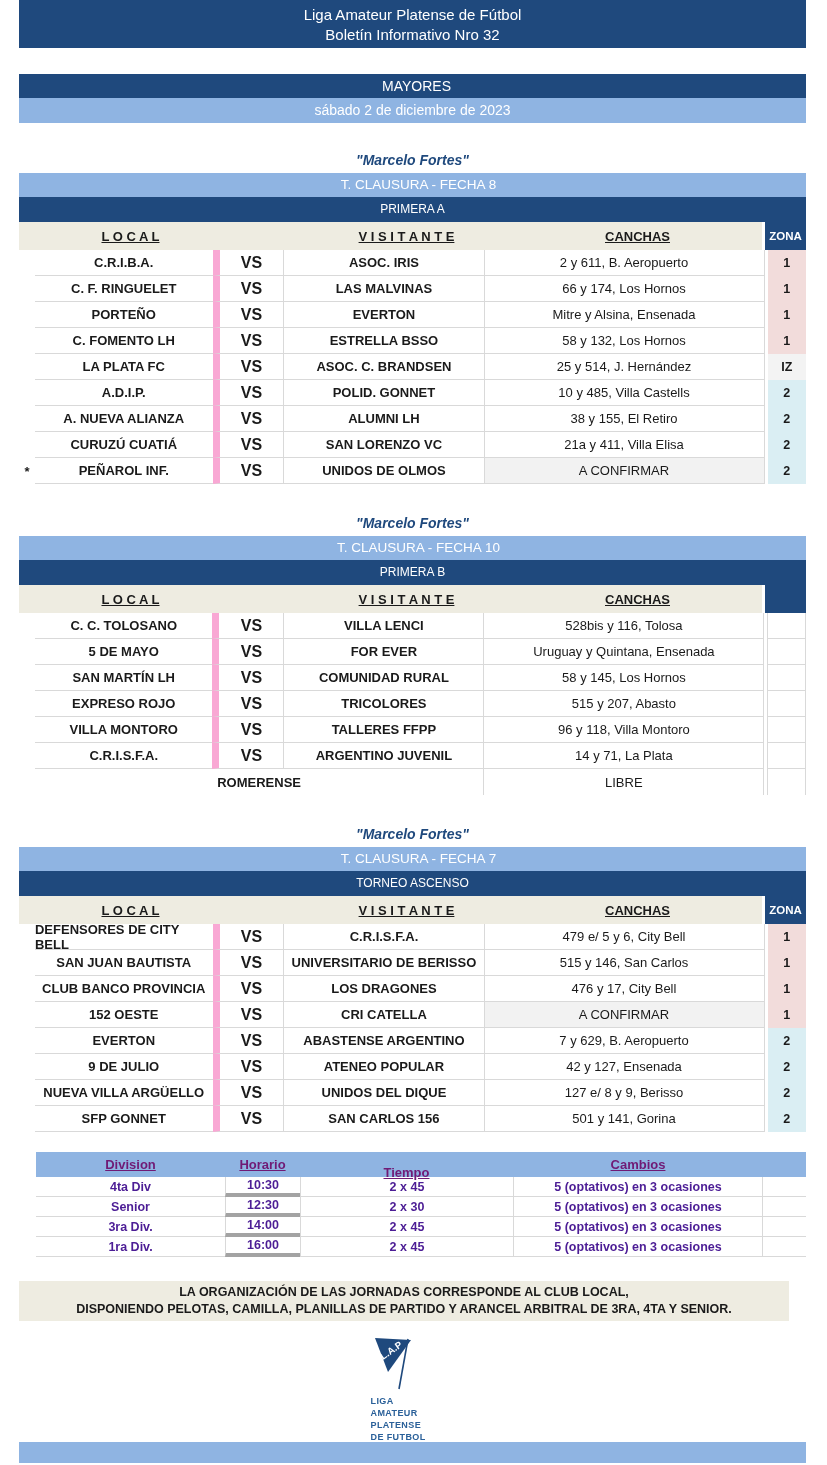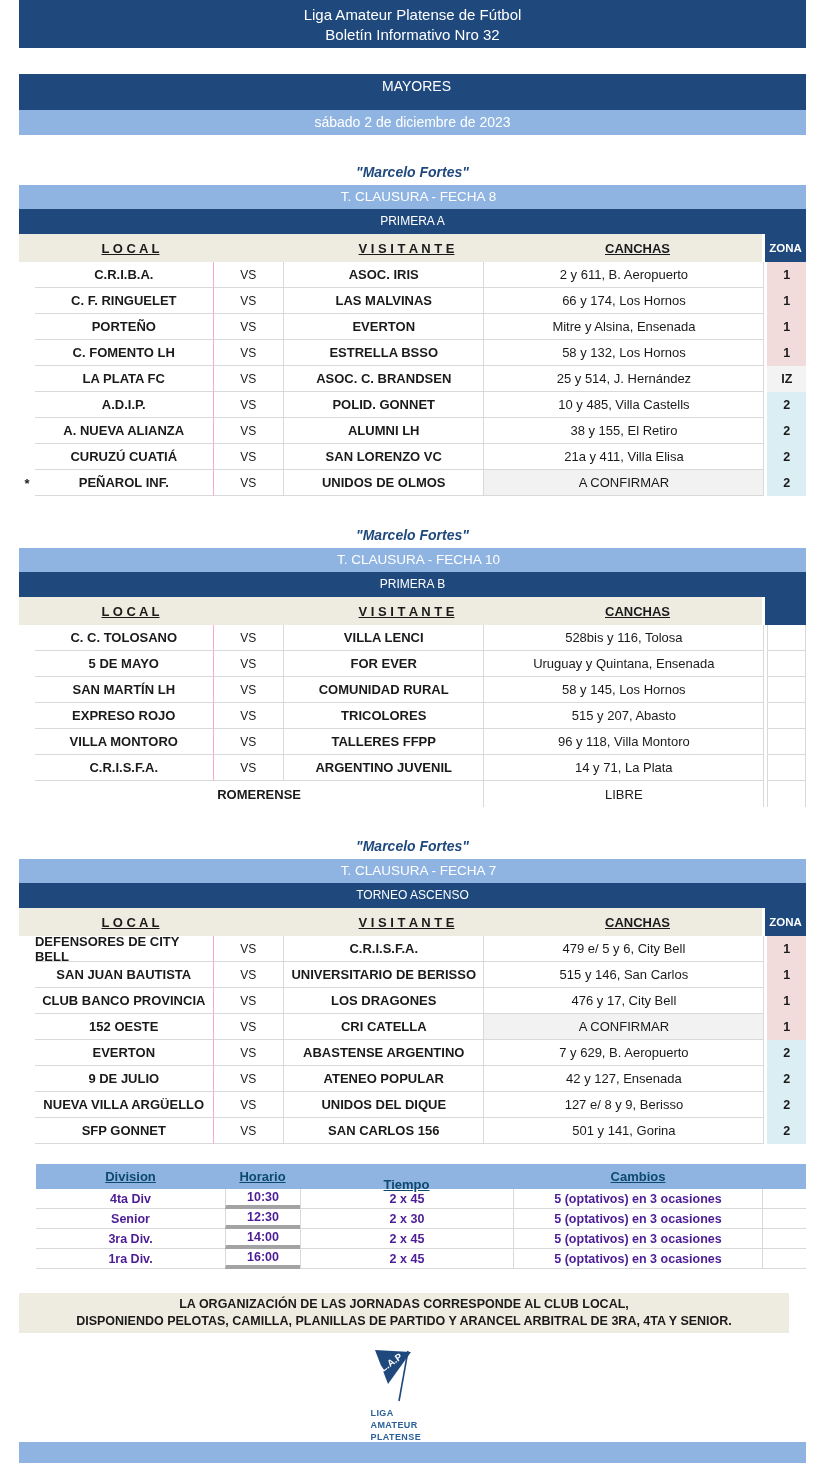--- a/index.html
+++ b/index.html
@@ -5,54 +5,54 @@
   * { box-sizing: border-box; margin: 0; padding: 0; }
   body { background: #ffffff; font-family: "Liberation Sans", sans-serif; }
   .page { position: relative; width: 827px; height: 1465px; background: #ffffff; overflow: hidden; }
   .content { margin-left: 19px; width: 787px; }
 
   .bar { width: 787px; color: #fff; font-weight: normal; text-align: center; }
   .navy { background: #1F497D; }
   .lblue { background: #8FB4E2; }
 
   .title-bar { height: 48px; font-size: 15px; display: flex; flex-direction: column; justify-content: center; gap: 3px; }
-  .mayores-bar { margin-top: 26px; height: 36px; line-height: 24px; font-size: 14px; padding-left: 8px; }
+  .mayores-bar { margin-top: 26px; height: 24px; line-height: 24px; font-size: 14px; padding-left: 8px; }
   .date-bar { height: 25px; line-height: 25px; font-size: 14px; }
 
   .referee { margin-top: 29px; height: 18px; text-align: center; color: #1F497D; font-weight: bold; font-style: italic; font-size: 14px; }
   .referee.later { margin-top: 31px; }
   .fecha-bar { margin-top: 3px; height: 24px; line-height: 24px; font-size: 13.5px; padding-left: 12px; }
   .div-bar { height: 25px; line-height: 25px; font-size: 12px; }
 
   .thead { display: flex; height: 28px; align-items: stretch; }
   .th { display: flex; align-items: center; justify-content: center; background: #EEECE1; color: #1a1a1a; font-weight: bold; font-size: 13px; }
   .h-star { width: 17px; }
   .h-local { width: 189px; text-decoration: underline; }
   .h-vs { width: 75px; }
   .h-visitante { width: 213px; text-decoration: underline; }
   .h-cancha { width: 249px; text-decoration: underline; }
   .h-zona { width: 41px; margin-left: 3px; background: #1F497D; color: #fff; font-size: 11.5px; }
 
   .trow { display: flex; height: 26px; align-items: stretch; font-size: 13px; color: #1a1a1a; }
   .td { display: flex; align-items: center; justify-content: center; }
   .c-star { width: 17px; font-weight: bold; }
   .c-local { width: 189px; font-weight: bold; border-bottom: 1px solid #D9D9D9; }
-  .c-vs { width: 75px; font-weight: normal; font-size: 12px; border-left: 1px solid #f9a8d4; border-bottom: 1px solid #D9D9D9; }
+  .c-vs { width: 75px; font-weight: bold; font-size: 16px; border-left: 7px solid #f9a8d4; border-bottom: 1px solid #D9D9D9; }
   .c-visitante { width: 213px; font-weight: bold; border-left: 1px solid #D9D9D9; border-bottom: 1px solid #D9D9D9; }
   .c-cancha { width: 299px; font-weight: 400; border-left: 1px solid #D9D9D9; border-right: 1px solid #D9D9D9; border-bottom: 1px solid #D9D9D9; }
   .c-zona { width: 41px; margin-left: 3px; font-weight: bold; font-size: 12.5px; }
   .c-merged { width: 477px; font-weight: bold; }
   .z1 { background: #F2DCDB; }
   .z2 { background: #DAEEF3; }
   .ziz { background: #F3F3F3; }
   .zempty { border-left: 1px solid #D9D9D9; border-right: 1px solid #D9D9D9; border-bottom: 1px solid #D9D9D9; }
   .confirm { background: #F2F2F2; }
   .noline { border-bottom: none; }
 
-  .sched-head { margin: 20px 0 0 17px; width: 770px; height: 25px; background: #8FB4E2; display: flex; align-items: center; color: #0c4a6e; font-weight: bold; font-size: 13px; }
+  .sched-head { margin: 20px 0 0 17px; width: 770px; height: 25px; background: #8FB4E2; display: flex; align-items: center; color: #701a75; font-weight: bold; font-size: 13px; }
   .sh { display: flex; align-items: center; justify-content: center; text-decoration: underline; }
   .sh-division { width: 189px; } .sh-horario { width: 75px; } .sh-tiempo { width: 213px; margin-top: 16px; } .sh-cambios { width: 250px; }
   .srow { margin-left: 17px; width: 770px; height: 20px; display: flex; align-items: stretch; font-size: 12.5px; font-weight: bold; color: #4c1d95; }
   .s-division { width: 189px; border-bottom: 1px solid #D9D9D9; }
   .s-horario { width: 75px; border-left: 1px solid #D9D9D9; border-bottom: 4px solid #a3a3a3; }
   .s-tiempo { width: 213px; border-left: 1px solid #D9D9D9; border-bottom: 1px solid #D9D9D9; }
   .s-cambios { width: 250px; border-left: 1px solid #D9D9D9; border-right: 1px solid #D9D9D9; border-bottom: 1px solid #D9D9D9; }
   .s-fill { width: 43px; border-bottom: 1px solid #D9D9D9; }
 
   .notebox { margin: 24px 0 0 0; width: 770px; background: #EEECE1; text-align: center; font-weight: bold; font-size: 12.5px; line-height: 17px; color: #1a1a1a; padding: 3px 0; }

